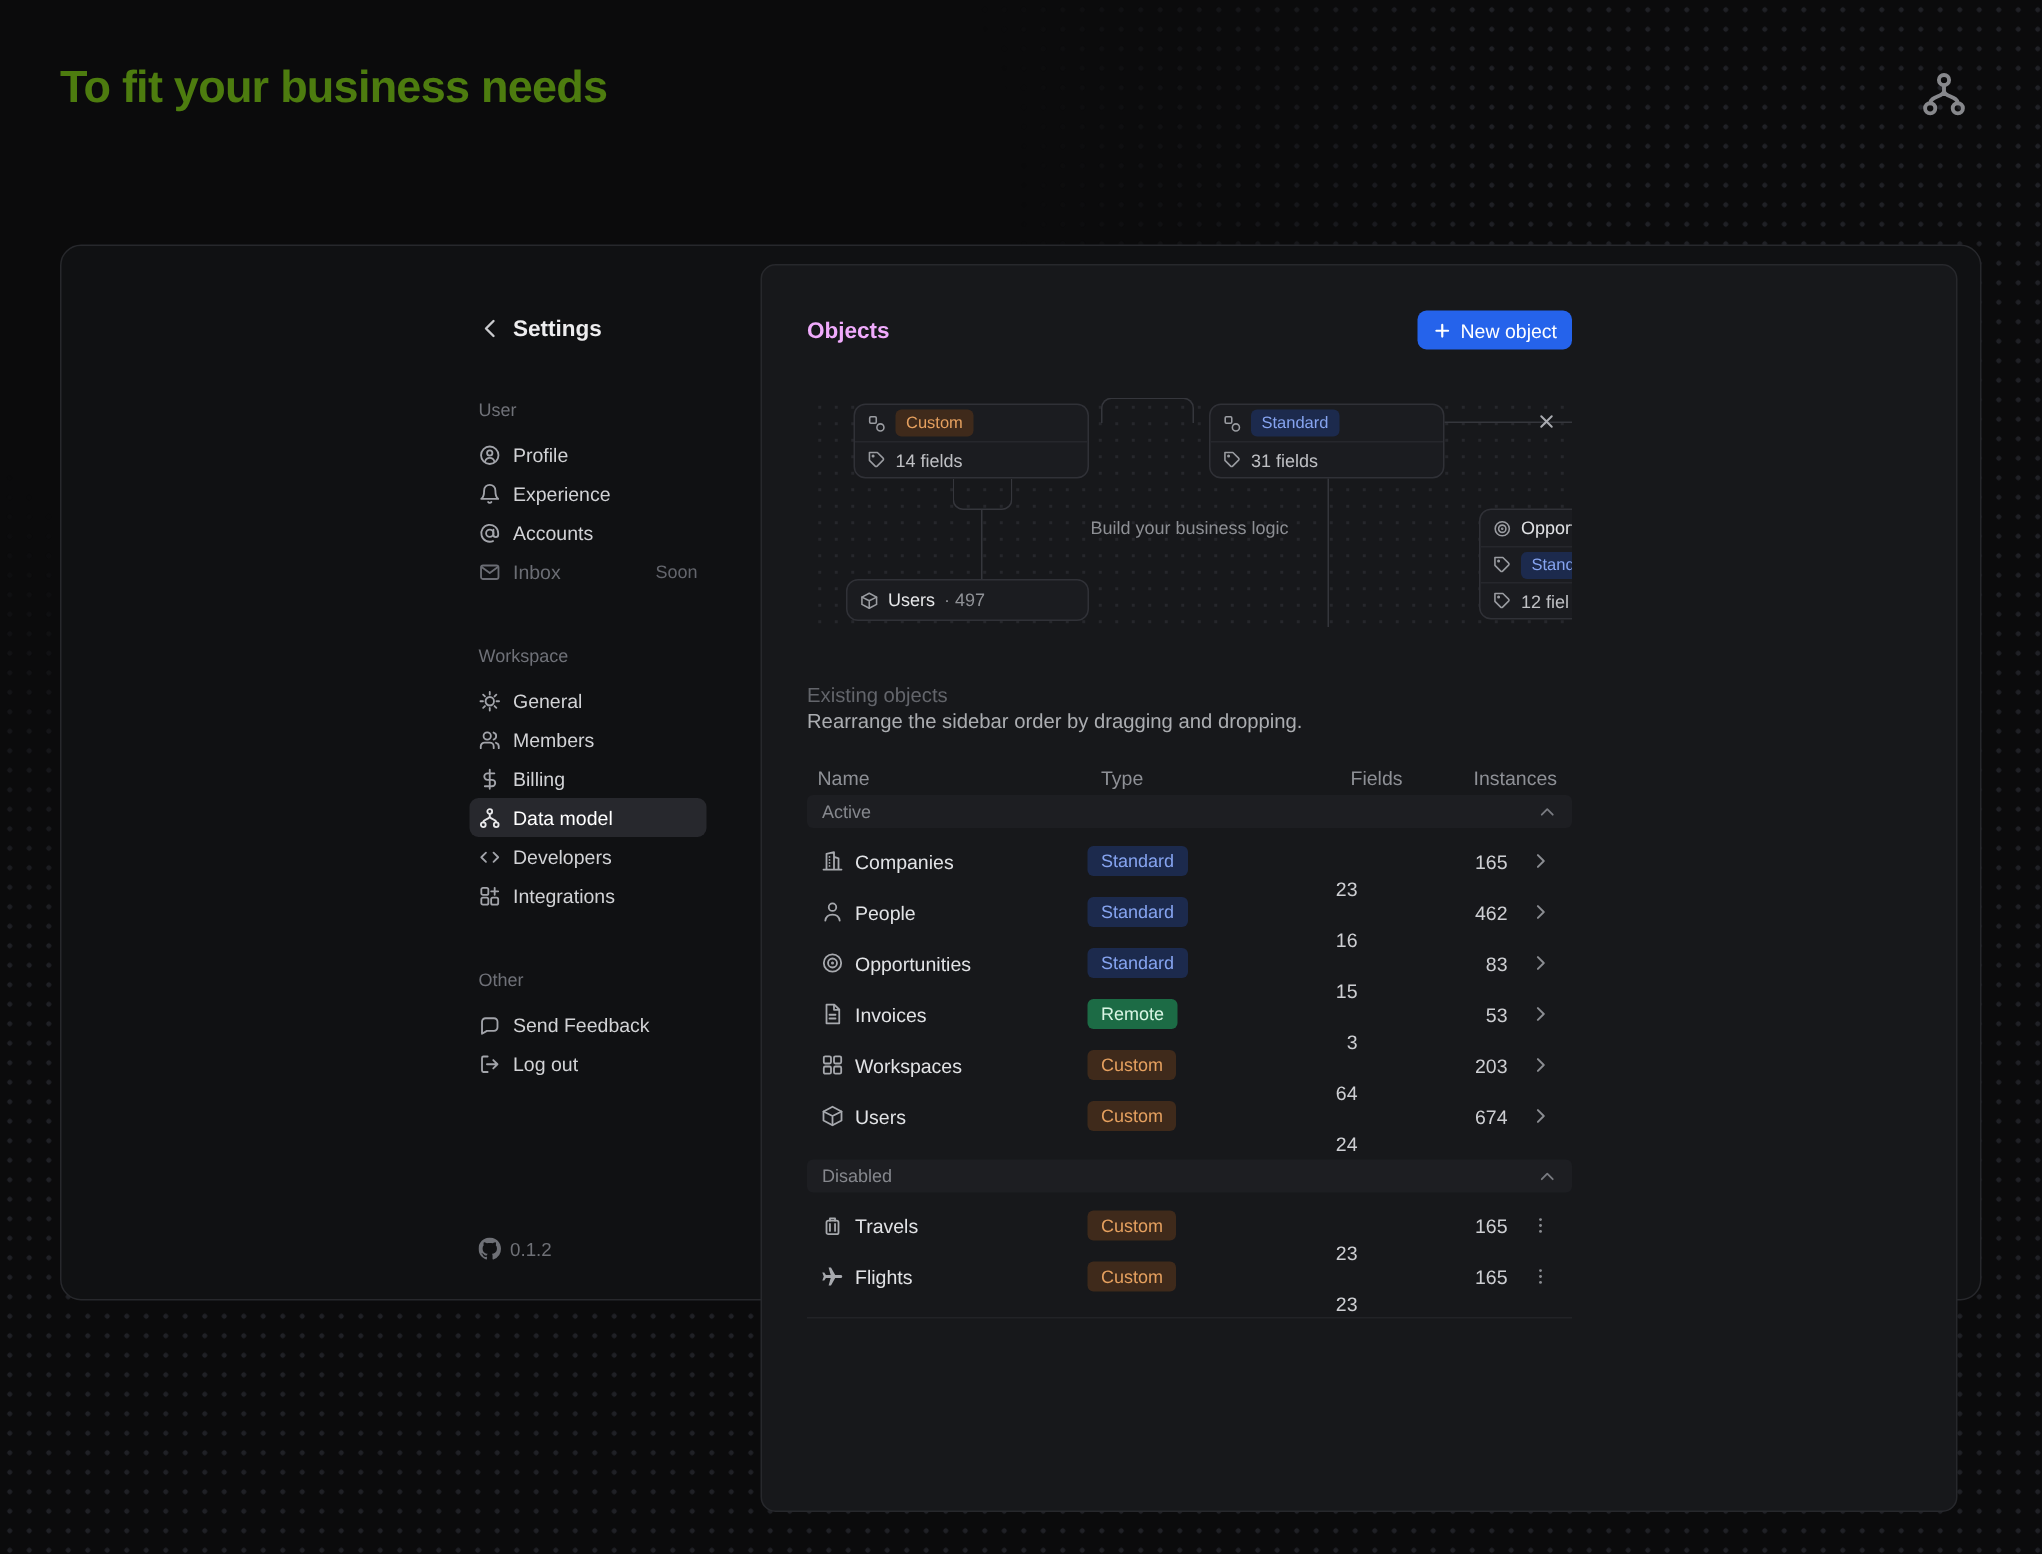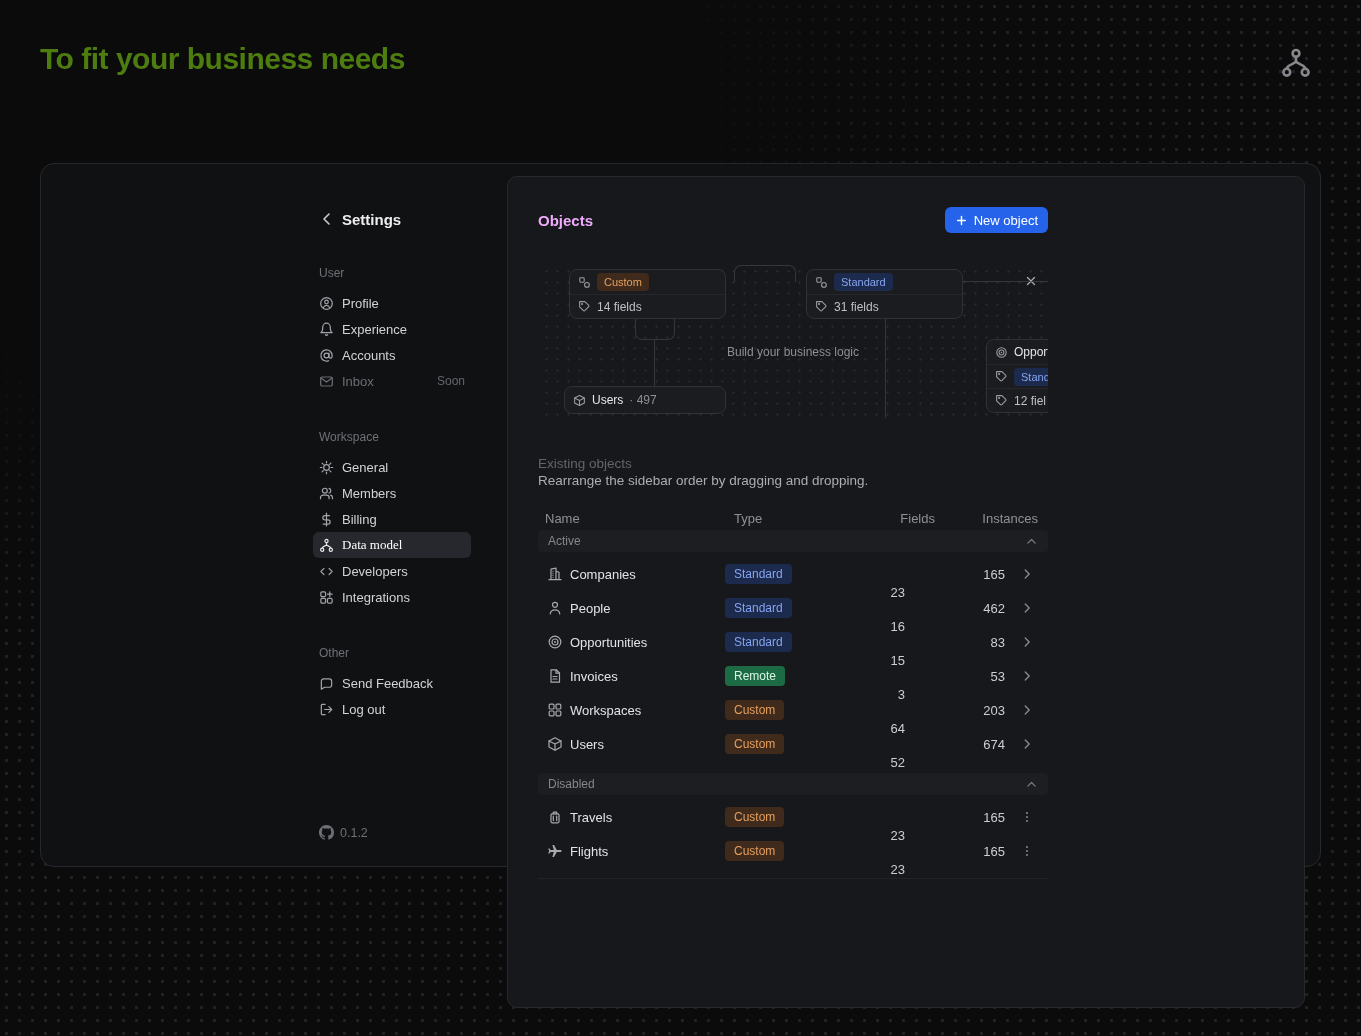--- a/index.html
+++ b/index.html
@@ -35,21 +35,21 @@
   }
 
   
   .sidebar{position:absolute; left:272px; top:44px; width:158px; font-size:13px;}
   .side-title{display:flex; align-items:center; gap:7px; padding-left:6px; height:22px; cursor:pointer;}
   .side-title .icon{width:16px;height:16px;color:#c9cacd;}
   .side-title-text{font-size:15px; font-weight:700; color:#ededef;}
   .side-section-label{margin:36px 0 10px 6px; font-size:12px; color:#6f7178;}
   .side-item{display:flex; align-items:center; gap:8px; height:26px; padding:0 6px; border-radius:6px; color:#d2d3d6; cursor:pointer;}
   .side-item .icon{color:#a2a4aa;}
-  .side-item.active{background:#27282d; color:#ffffff;font-family:Liberation Serif, serif;}
+  .side-item.active{background:#27282d; color:#ffffff;}
   .side-item.active .icon{color:#e8e8ea;}
   .side-item.disabled{color:#6b6d74;}
   .side-item.disabled .icon{color:#6b6d74;}
   .soon{margin-left:auto; font-size:12px; color:#63656c;}
   .version{position:absolute; left:278px; bottom:26px; display:flex; align-items:center; gap:6px; font-size:12.5px; color:#6e7076;}
   .version .icon{width:15px;height:15px;color:#6e7076;}
 
   
   .panel{
     position:absolute; left:466px; top:12px; width:798px; height:832px;
@@ -522,21 +522,21 @@
 
         <div class="trow">
           <span class="cell-icon">
             <svg viewBox="0 0 16 16" fill="none" stroke="currentColor" stroke-width="1.2" stroke-linecap="round" stroke-linejoin="round">
                 <path d="M8 1.8 14 5v6L8 14.2 2 11V5z"></path>
                 <path d="M2 5l6 3 6-3M8 8v6"></path>
               </svg>
           </span>
           <span class="cell-name">Users</span>
           <span class="cell-type"><span class="badge badge--custom">Custom</span></span>
-          <span class="cell-fields">52</span>
+          <span class="cell-fields">24</span>
           <span class="cell-instances">674</span>
           <span class="cell-action">
               <span class="icon">
             <svg viewBox="0 0 16 16" fill="none" stroke="currentColor" stroke-width="1.5" stroke-linecap="round" stroke-linejoin="round">
                   <path d="M6 3.5 10.5 8 6 12.5"></path>
                 </svg>
           </span>
             </span>
         </div>
       </div>

